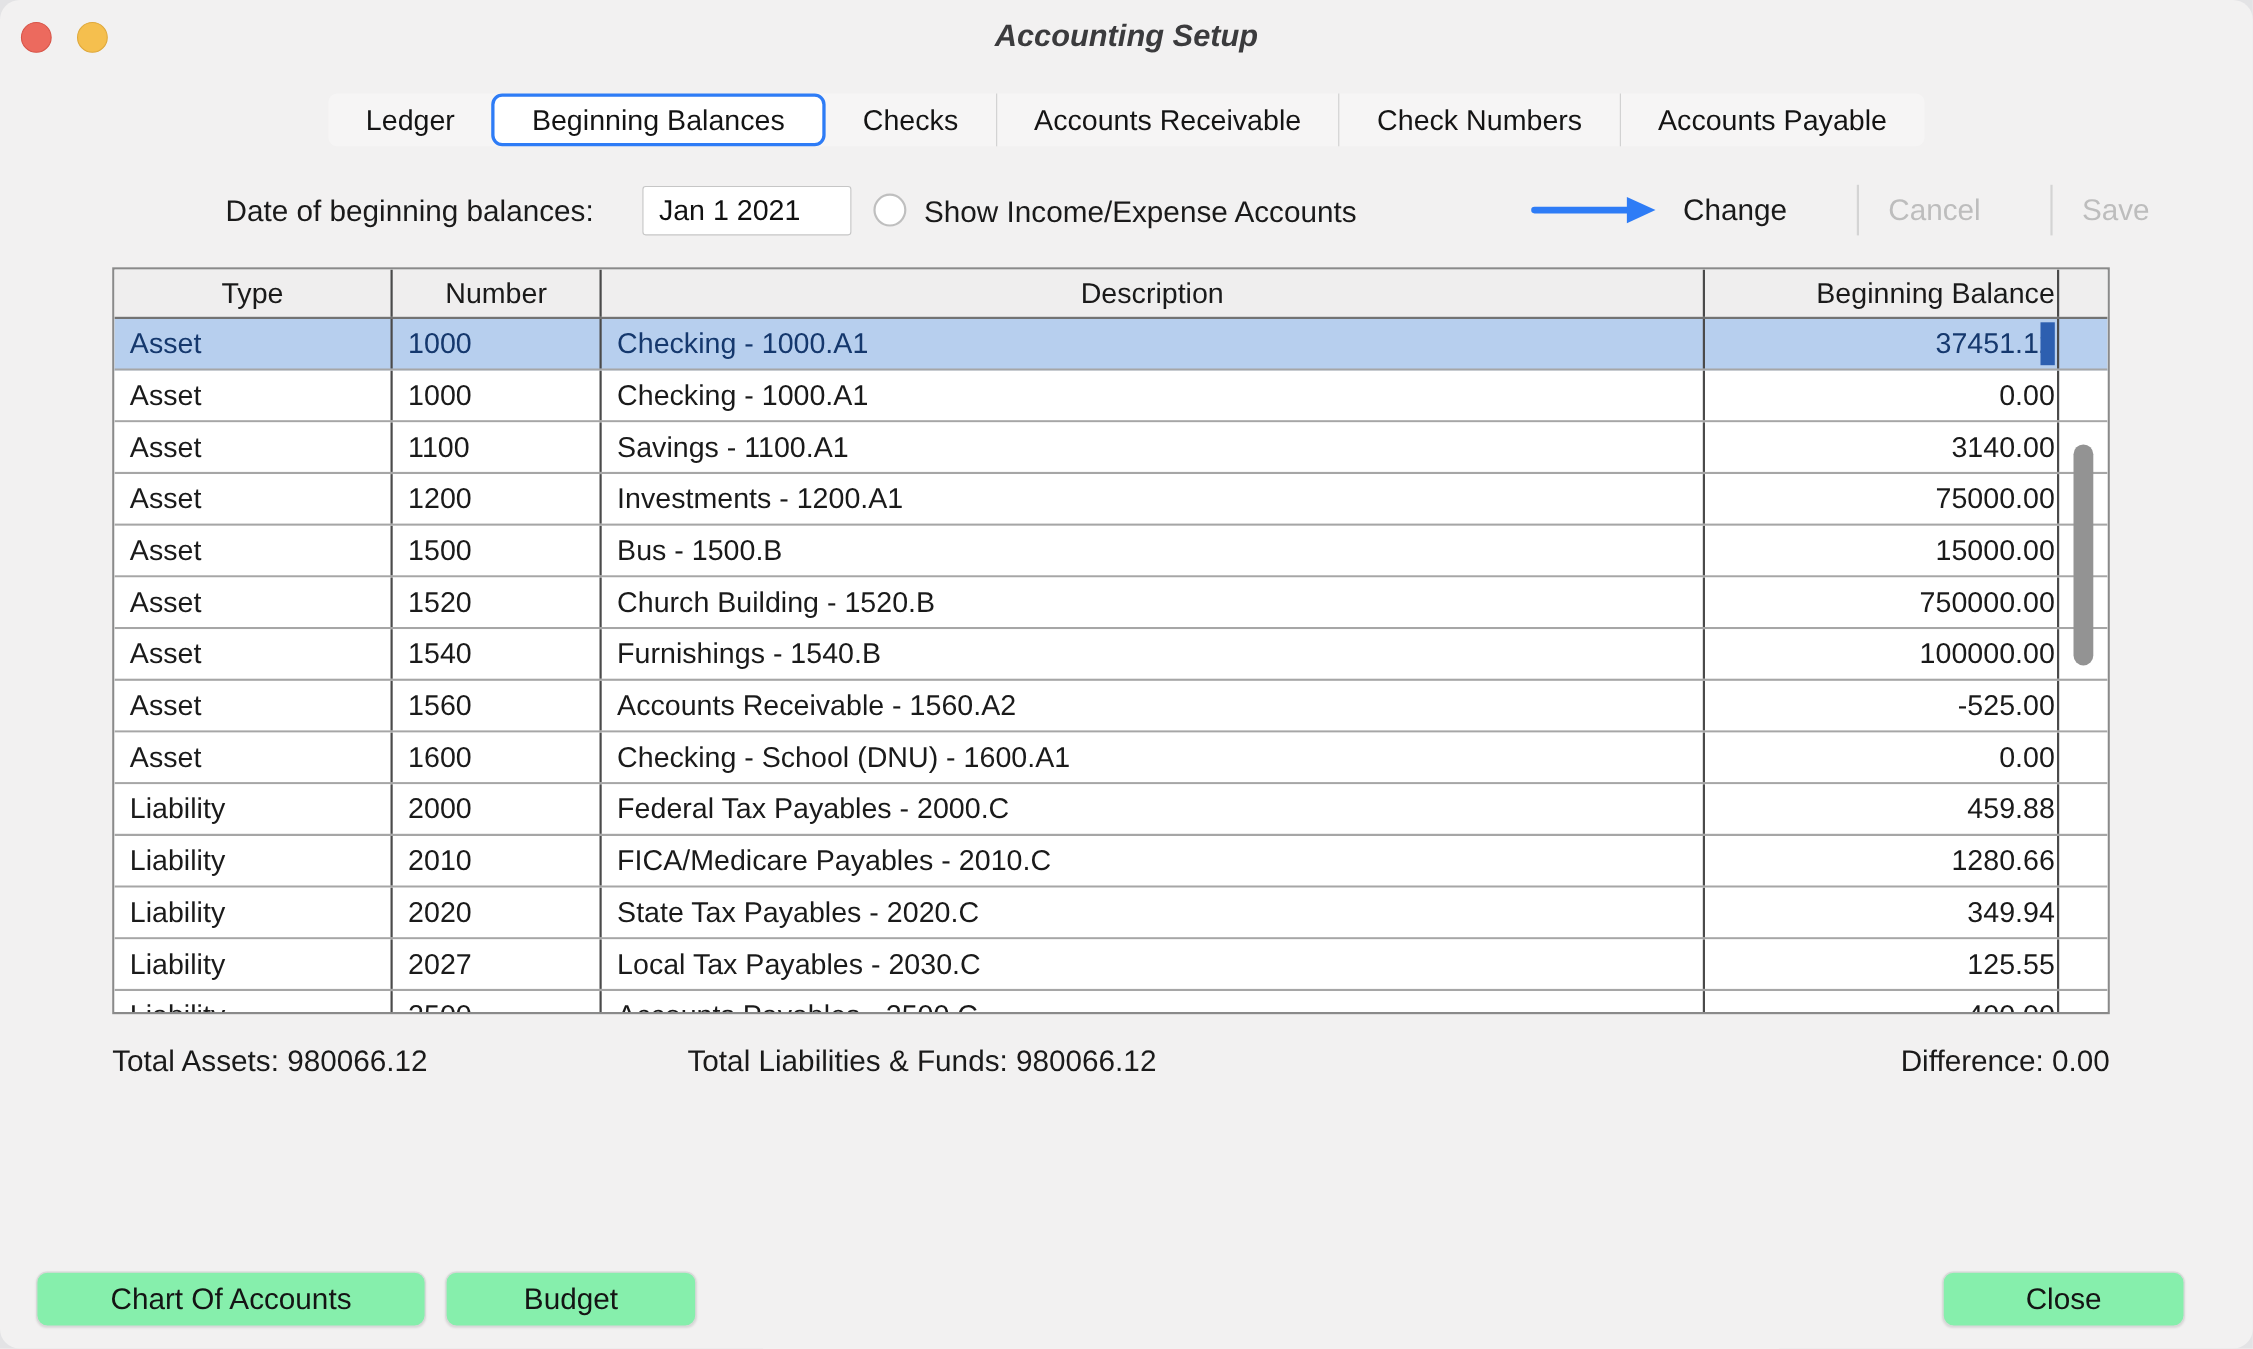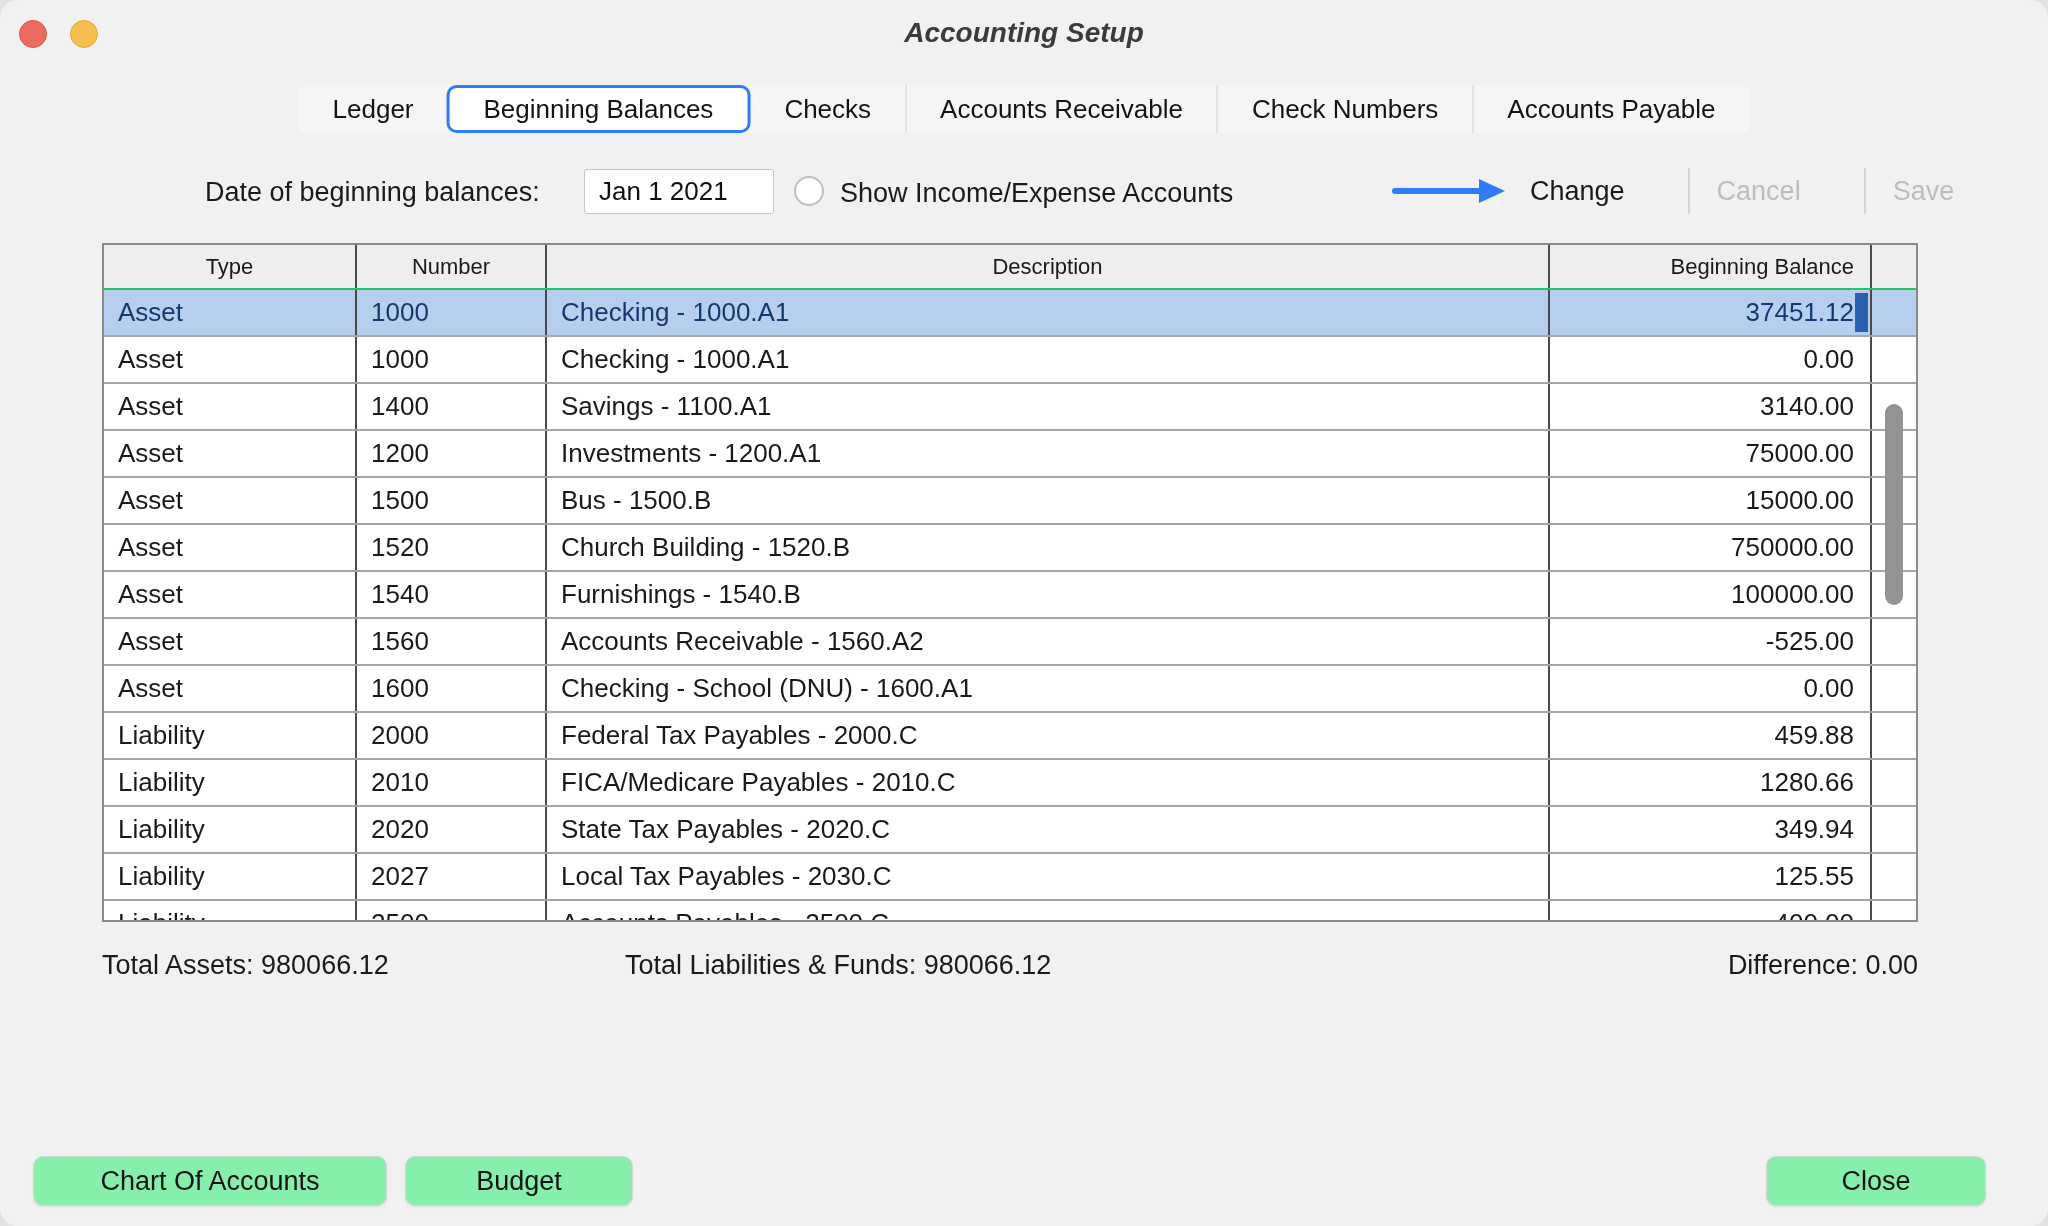--- a/index.html
+++ b/index.html
@@ -73,41 +73,41 @@
   .action.disabled { color:#bdbdbd; }
 
   
   .table {
     position:absolute; left:102px; top:243px; width:1816px; height:679px;
     background:#fff; border:2px solid #8a8a8a; box-sizing:border-box;
     overflow:hidden;
   }
   .thead {
     display:flex; height:45px; background:#efeeee;
-    border-bottom:2px solid #22c55e; box-sizing:border-box;
-    font-size:22px;
+    border-bottom:2px solid #737373; box-sizing:border-box;
+    font-size:26px;
   }
   .th {
     display:flex; align-items:center; justify-content:center;
     border-right:2px solid #4a4a4a; box-sizing:border-box;
   }
   .trow {
     display:flex; height:47px; border-bottom:2px solid #a6a6a6;
     box-sizing:border-box; font-size:26px; position:relative;
     background:#fff;
   }
   .cell {
     display:flex; align-items:center; padding:0 14px;
     border-right:2px solid #4a4a4a; box-sizing:border-box;
     overflow:hidden; white-space:nowrap;
   }
   .c-type { width:253px; }
   .c-num  { width:190px; }
   .c-desc { width:1003px; }
-  .c-bal  { width:322px; justify-content:flex-end; padding-right:16px; }
+  .c-bal  { width:322px; justify-content:flex-end; padding-right:2px; }
   .c-gut  { flex:1; border-right:none; }
   .trow.selected { background:#b7cfee; color:#15386d; }
   .sel-mark {
     position:absolute; right:48px; top:3px; bottom:3px; width:13px;
     background:#2d5fb0;
   }
   .scroll-thumb {
     position:absolute; right:13px; top:159px; width:18px; height:201px;
     border-radius:9px; background:#939393;
   }
@@ -188,21 +188,21 @@
         </div>
         <div class="trow">
           <div class="cell c-type">Asset</div>
           <div class="cell c-num">1000</div>
           <div class="cell c-desc">Checking - 1000.A1</div>
           <div class="cell c-bal">0.00</div>
           <div class="cell c-gut"></div>
         </div>
         <div class="trow">
           <div class="cell c-type">Asset</div>
-          <div class="cell c-num">1400</div>
+          <div class="cell c-num">1100</div>
           <div class="cell c-desc">Savings - 1100.A1</div>
           <div class="cell c-bal">3140.00</div>
           <div class="cell c-gut"></div>
         </div>
         <div class="trow">
           <div class="cell c-type">Asset</div>
           <div class="cell c-num">1200</div>
           <div class="cell c-desc">Investments - 1200.A1</div>
           <div class="cell c-bal">75000.00</div>
           <div class="cell c-gut"></div>

